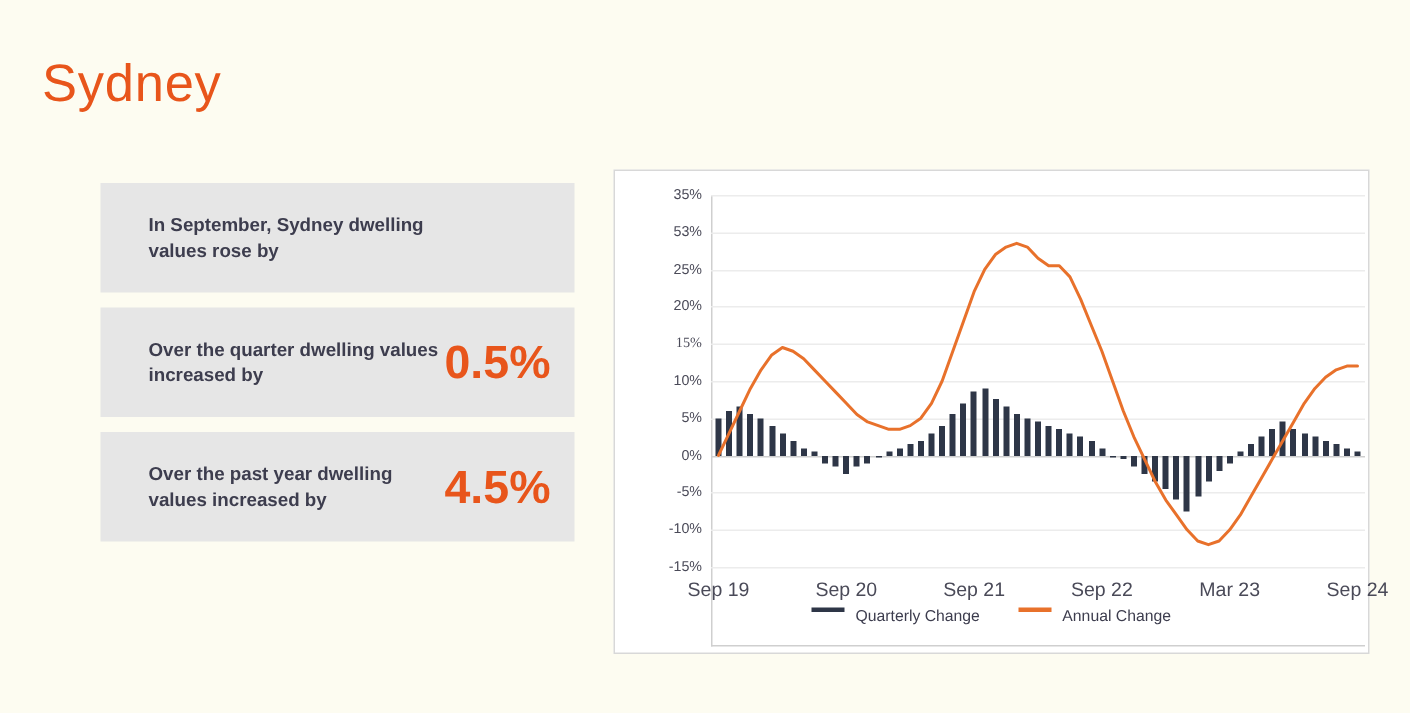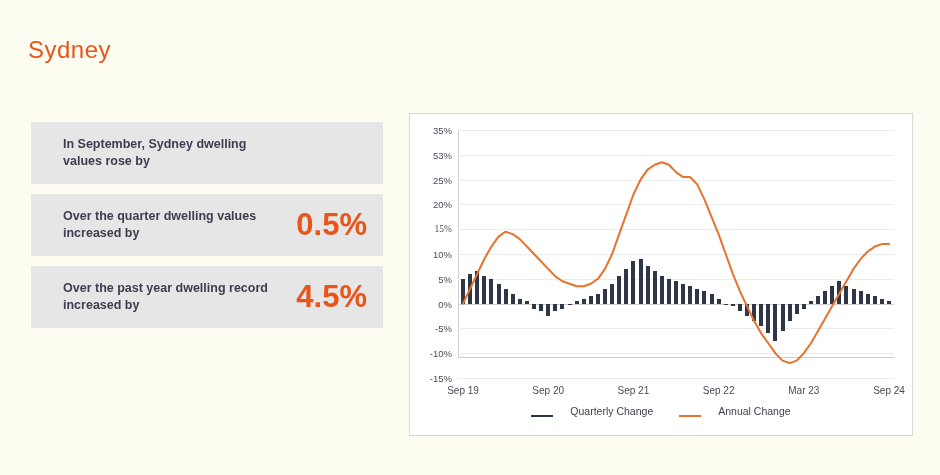--- a/index.html
+++ b/index.html
@@ -25,41 +25,42 @@
     top: 14px;
     font-size: 13px;
     font-weight: bold;
     letter-spacing: 2.6px;
     color: #3d3d4e;
   }
   .title {
     position: absolute;
     left: 28px;
     top: 36px;
-    font-size: 24px;
+    font-size: 35px;
     font-weight: normal;
     color: #e8551b;
     letter-spacing: 0.5px;
   }
   
   .cards {
     position: absolute;
     left: 31px;
     top: 122px;
     width: 352px;
   }
   .card {
     background: #e6e6e6;
-    height: 62px;
+    height: 73px;
     margin-bottom: 10px;
     display: flex;
     align-items: center;
     justify-content: space-between;
     padding: 0 16px 0 32px;
     box-sizing: border-box;
+    margin-left: 36px;
   }
   .card-label {
     font-size: 12.5px;
     line-height: 17px;
     color: #3d3d4e;
     font-weight: bold;
     max-width: 215px;
   }
   .card-value {
     font-size: 31px;
@@ -87,24 +88,24 @@
     left: 409px;
     top: 113px;
     width: 504px;
     height: 323px;
     background: #ffffff;
     border: 1px solid #d8d8d8;
     box-sizing: border-box;
   }
   .plot {
     position: absolute;
-    left: 48px;
+    left: 64px;
     top: 16px;
     width: 436px;
-    height: 228px;
+    height: 301px;
   }
   .ytick {
     position: absolute;
     right: 100%;
     margin-right: 6px;
     transform: translateY(-50%);
     font-size: 9.5px;
     color: #4a4a58;
     white-space: nowrap;
   }
@@ -140,38 +141,38 @@
   }
   .bar {
     position: absolute;
     background: #2e3647;
     width: 4px;
   }
   .xtick {
     position: absolute;
     top: 255px;
     transform: translateX(-50%);
-    font-size: 10px;
+    font-size: 13px;
     color: #4a4a58;
     white-space: nowrap;
   }
   .legend {
     position: absolute;
     left: 0;
     right: 0;
     bottom: 18px;
     display: flex;
     justify-content: center;
     gap: 26px;
     align-items: center;
   }
   .legend-item {
     display: flex;
-    align-items: flex-end;
-    gap: 17px;
+    align-items: flex-start;
+    gap: 7px;
     font-size: 10.5px;
     color: #3d3d4e;
   }
   .legend-swatch {
     width: 22px;
     height: 2.5px;
     display: inline-block;
   }
   svg.series {
     position: absolute;
@@ -189,21 +190,21 @@
 
   <div class="cards">
     <div class="card">
       <div class="card-label">In September, Sydney dwelling values rose by</div>
     </div>
     <div class="card">
       <div class="card-label">Over the quarter dwelling values increased by</div>
       <div class="card-value">0.5%</div>
     </div>
     <div class="card">
-      <div class="card-label">Over the past year dwelling record increased by</div>
+      <div class="card-label">Over the past year dwelling values increased by</div>
       <div class="card-value">4.5%</div>
     </div>
   </div>
 
   <div class="chart-panel">
     <div class="plot" id="plot">
       <div class="axis-left"></div>
       <div class="axis-bottom"></div>
     <div class="gridline" style="top: 0px;"></div>
         <div class="ytick" style="top: 0px;">35%</div>

